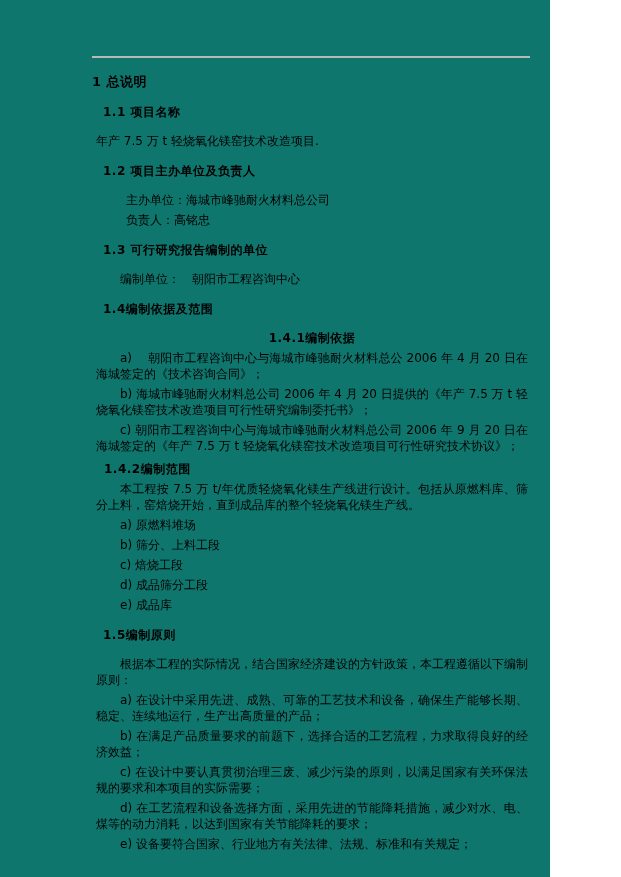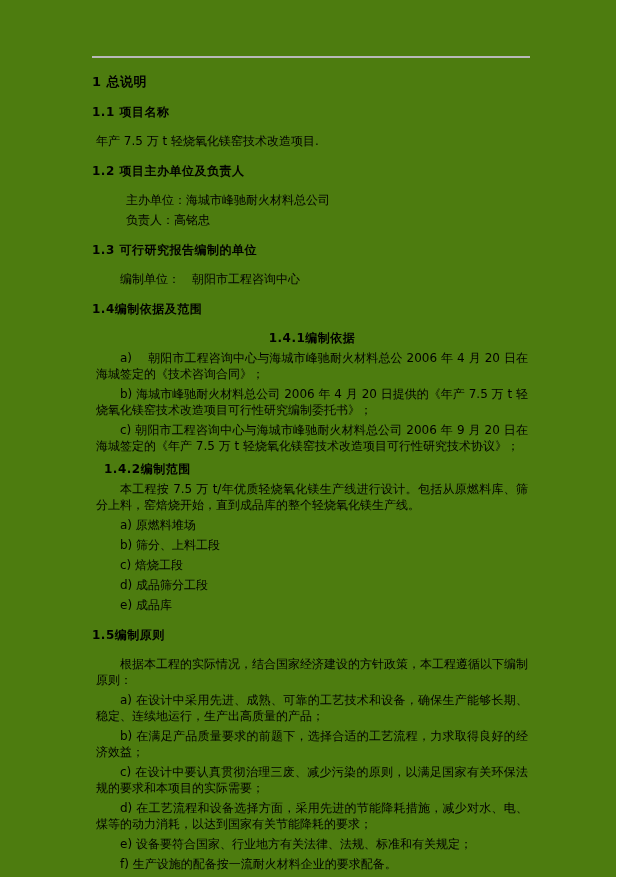--- a/index.html
+++ b/index.html
@@ -1,21 +1,21 @@
 <!DOCTYPE html>
 <html><head>
 <meta charset="utf-8">
 <style>
   * { box-sizing: border-box; }
   html, body { margin: 0; padding: 0; background: #ffffff; }
   .page {
     position: relative;
-    width: 616px;
+    width: 550px;
     height: 877px;
-    background: #4d7c0f;
+    background: #0f766e;
     color: #000000;
     font-family: "DejaVu Sans", "Liberation Sans", sans-serif;
     overflow: hidden;
   }
   .header-rule {
     position: absolute;
     left: 92px;
     top: 56px;
     width: 438px;
     height: 2px;
@@ -24,21 +24,21 @@
   .content {
     position: absolute;
     left: 92px;
     top: 74px;
     width: 440px;
     font-size: 12px;
     line-height: 16px;
   }
   .heading {
     font-weight: bold;
-    margin: 14px 0 13px 0;
+    margin: 14px 0 13px 11px;
     text-align: left;
     letter-spacing: 0.5px;
   }
   .heading-top {
     font-weight: bold;
     font-size: 13px;
     margin: 0 0 14px 0;
     letter-spacing: 0.5px;
   }
   .heading-sub {
@@ -109,16 +109,15 @@
     <p class="stage-item">d)  成品筛分工段</p>
     <p class="stage-item">e) 成品库</p>
 
     <div class="heading">1.5编制原则</div>
     <p class="para">根据本工程的实际情况，结合国家经济建设的方针政策，本工程遵循以下编制原则：</p>
     <p class="para">a) 在设计中采用先进、成熟、可靠的工艺技术和设备，确保生产能够长期、稳定、连续地运行，生产出高质量的产品；</p>
     <p class="para">b) 在满足产品质量要求的前题下，选择合适的工艺流程，力求取得良好的经济效益；</p>
     <p class="para">c) 在设计中要认真贯彻治理三废、减少污染的原则，以满足国家有关环保法规的要求和本项目的实际需要；</p>
     <p class="para">d) 在工艺流程和设备选择方面，采用先进的节能降耗措施，减少对水、电、煤等的动力消耗，以达到国家有关节能降耗的要求；</p>
     <p class="para">e) 设备要符合国家、行业地方有关法律、法规、标准和有关规定；</p>
-    <p class="para">f) 生产设施的配备按一流耐火材料企业的要求配备。</p>
 
   </div>
 </div>
 
 </body></html>

